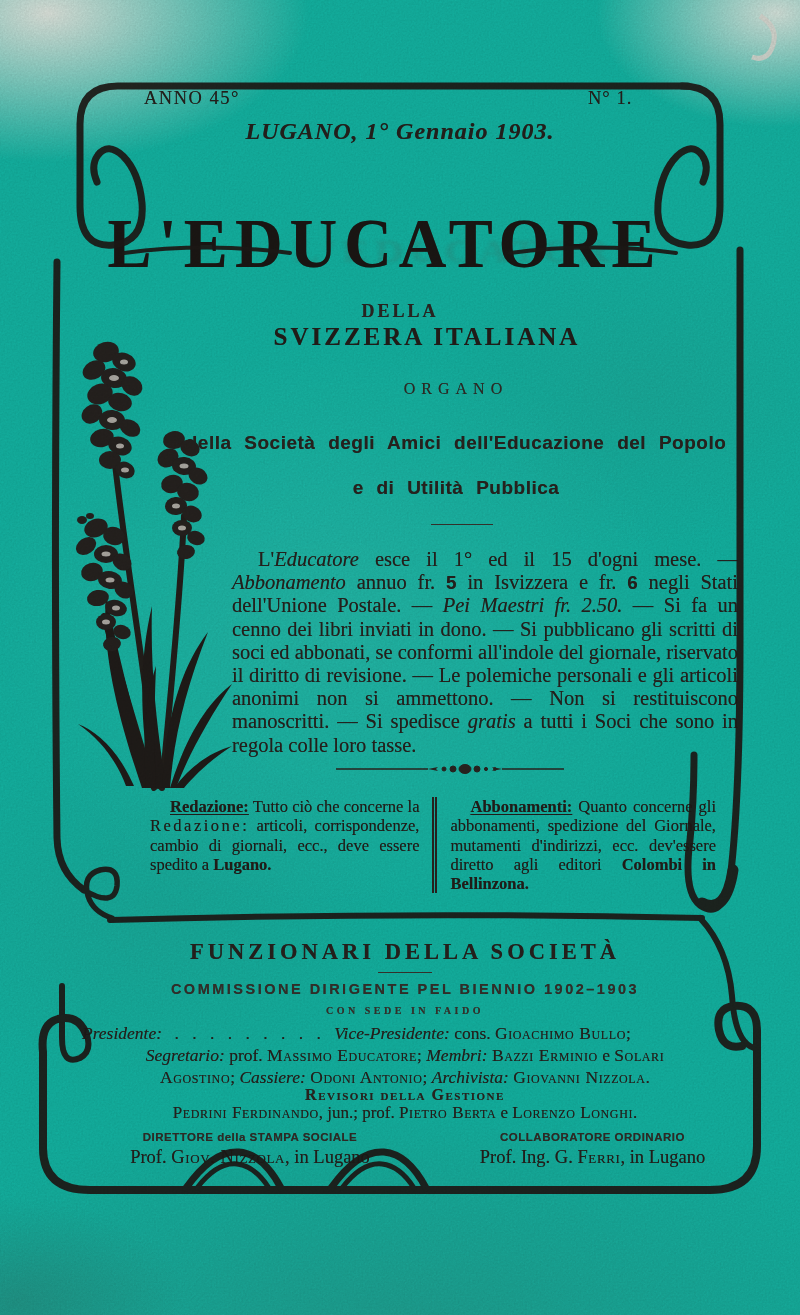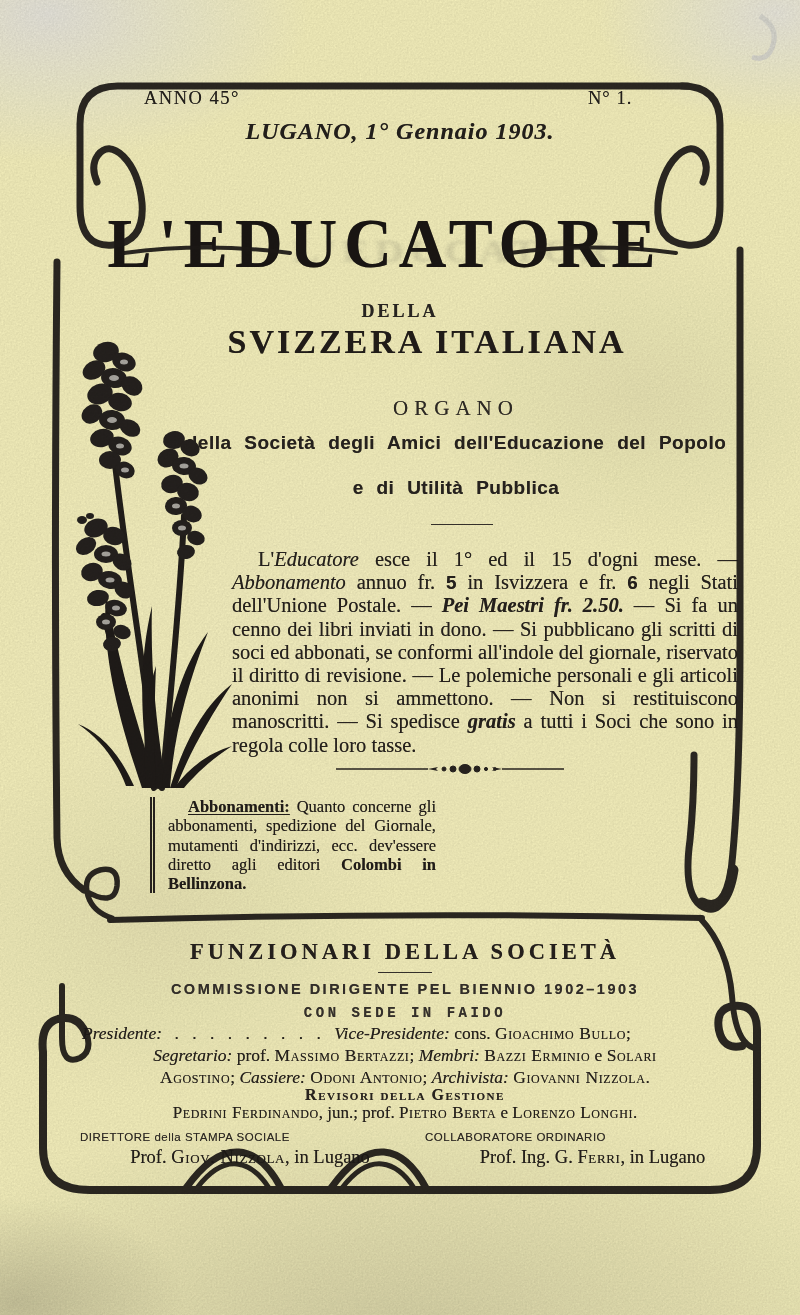--- a/index.html
+++ b/index.html
@@ -1,73 +1,73 @@
 <!DOCTYPE html>
 <html><head>
 <meta charset="utf-8">
 <style>
   html,body{margin:0;padding:0;}
   body{width:800px;height:1315px;background:#a8a59f;font-family:"Liberation Serif",serif;}
-  .page{position:relative;width:800px;height:1315px;overflow:hidden;background:#fef9c3;color:#26221e;
+  .page{position:relative;width:800px;height:1315px;overflow:hidden;background:#14b8a6;color:#26221e;
     text-shadow:0 0 0.6px rgba(38,32,26,0.55);}
   .shade{position:absolute;inset:0;pointer-events:none;background:
     radial-gradient(420px 240px at 6% 1%, rgba(238,236,229,0.95), rgba(238,236,229,0) 62%),
     radial-gradient(300px 190px at 97% 1%, rgba(240,238,231,0.9), rgba(240,238,231,0) 60%),
     radial-gradient(260px 160px at 2% 99%, rgba(70,66,60,0.22), rgba(70,66,60,0) 65%),
     radial-gradient(700px 300px at 50% 101%, rgba(82,78,71,0.18), rgba(82,78,71,0) 75%),
     radial-gradient(520px 420px at 42% 48%, rgba(255,255,255,0.07), rgba(255,255,255,0) 70%),
     radial-gradient(300px 220px at 80% 30%, rgba(90,85,78,0.08), rgba(90,85,78,0) 70%),
     radial-gradient(340px 260px at 20% 70%, rgba(90,85,78,0.08), rgba(90,85,78,0) 70%);}
   .abs{position:absolute;}
   .ctr{text-align:center;}
   .it{font-style:italic;}
   .b{font-weight:700;}
-  .bi{font-weight:700;font-style:italic;}
+  .bi{font-weight:400;font-style:italic;}
   .sc{font-variant:small-caps;letter-spacing:0.6px;}
   .num{font-weight:700;font-family:"Liberation Sans",sans-serif;font-size:0.92em;}
   .colhdr{font-weight:700;text-decoration:underline;text-underline-offset:2px;}
   .rsp{letter-spacing:2.5px;}
   .dots{word-spacing:7px;letter-spacing:1px;}
 
   .anno{left:144px;top:88px;font-size:18.5px;letter-spacing:1.5px;}
   .numero{left:588px;top:88px;font-size:18.5px;letter-spacing:1px;}
   .dateline{left:100px;top:118px;width:600px;font-size:24px;font-weight:700;font-style:italic;letter-spacing:1px;}
   .ghost{left:150px;top:228px;width:640px;text-align:center;font-size:40px;font-weight:700;letter-spacing:6px;
     color:#56524b;opacity:0.16;filter:blur(2.2px);transform:scaleY(0.8);}
   .title{left:45px;top:206px;width:680px;font-size:66px;font-weight:700;letter-spacing:7px;color:#1c1815;
     transform:scaleY(1.06);}
   .della{left:100px;top:301px;width:600px;font-size:18px;letter-spacing:3px;font-weight:700;color:#2c2824;}
-  .subtitle{left:120px;top:323px;width:614px;font-size:34px;font-weight:700;letter-spacing:3px;color:#241f1b;}
-  .organo{left:196px;top:396px;width:520px;font-size:21px;letter-spacing:6px;color:#322d28;}
+  .subtitle{left:120px;top:323px;width:614px;font-size:25px;font-weight:700;letter-spacing:3px;color:#241f1b;}
+  .organo{left:196px;top:380px;width:520px;font-size:16px;letter-spacing:6px;color:#322d28;}
   .orgline{left:178px;width:556px;font-family:"Liberation Sans",sans-serif;font-weight:700;font-size:19px;
     letter-spacing:0.5px;word-spacing:7px;color:#2a2521;}
   .orgline1{top:432px;}
   .orgline2{top:477px;}
   .minirule{left:431px;top:524px;width:62px;height:0;border-top:1.5px solid #3a352f;}
   .notice{left:232px;top:548px;width:506px;font-size:20.5px;line-height:23.2px;text-align:justify;
     text-indent:26px;color:#28231f;}
   .cols{left:150px;top:797px;width:566px;display:flex;}
   .col{font-size:16.5px;line-height:19.3px;text-align:justify;text-indent:20px;color:#241f1b;}
   .col-left{width:272px;padding-right:13px;}
   .col-right{width:268px;border-left:5px double #2a2521;padding-left:13px;}
   .funz-head{left:55px;top:939px;width:700px;font-size:22.5px;font-weight:700;letter-spacing:4px;color:#28231f;}
   .funz-rule{left:378px;top:972px;width:54px;height:0;border-top:1.8px solid #3a352f;}
   .commissione{left:55px;top:981px;width:700px;font-family:"Liberation Sans",sans-serif;font-weight:700;
     font-size:14.5px;letter-spacing:2.5px;color:#37322d;}
-  .sede{left:55px;top:1005px;width:700px;font-family:Liberation Mono, monospace;font-weight:700;
-    font-size:14px;letter-spacing:3.5px;color:#3a352f;}
+  .sede{left:55px;top:1005px;width:700px;font-family:Liberation Serif, serif;font-weight:700;
+    font-size:10px;letter-spacing:3.5px;color:#3a352f;}
   .offline{left:82px;width:646px;font-size:17.5px;line-height:22.5px;color:#28231f;}
   .off1{top:1022px;text-align:left;}
   .off2{top:1044px;text-align:center;}
   .off3{top:1066px;text-align:center;}
   .rev-head{left:55px;top:1086px;width:700px;font-size:16px;font-weight:700;font-variant:small-caps;
     letter-spacing:1.5px;color:#2c2722;}
   .rev-line{left:55px;top:1103px;width:700px;font-size:17px;color:#28231f;}
-  .foot-label{font-family:"Liberation Sans",sans-serif;font-weight:400;font-size:11.5px;letter-spacing:0.5px;
-    color:#332e29;text-align:left;}
+  .foot-label{font-family:"Liberation Sans",sans-serif;font-weight:700;font-size:11.5px;letter-spacing:0.5px;
+    color:#332e29;text-align:center;}
   .foot-name{font-size:18.5px;text-align:center;color:#26211d;margin-top:4px;}
   .foot-left{left:80px;top:1131px;width:340px;}
   .foot-right{left:425px;top:1131px;width:335px;}
   svg{display:block;}
   .overlay{position:absolute;inset:0;pointer-events:none;}
 </style>
 </head>
 <body>
 
 <div class="page">
@@ -99,35 +99,38 @@
       <ellipse cx="135" cy="11" rx="6" ry="4.5"></ellipse>
       <circle cx="147" cy="11" r="3"></circle>
         <circle cx="156" cy="11" r="1.6"></circle>
       <path d="M 172 11 l -10 -2 l 2 2 l -2 2 z" stroke="none"></path>
       <path d="M 172 11 H 234" stroke-width="1.6" fill="none"></path>
       <circle cx="165" cy="11" r="1.3"></circle>
     </g>
   </svg>
 
   <div class="abs cols">
+    <div class="col col-left">
+      <span class="colhdr">Redazione:</span><span> Tutto ciò che concerne la </span><span class="rsp">Redazione:</span><span> articoli, corrispondenze, cambio di giornali, ecc., deve essere spedito a </span><span class="b">Lugano.</span>
+    </div>
     <div class="col col-right">
       <span class="colhdr">Abbonamenti:</span><span> Quanto concerne gli abbonamenti, spedizione del Giornale, mutamenti d'indirizzi, ecc. dev'essere diretto agli editori </span><span class="b">Colombi in Bellinzona.</span>
     </div>
   </div>
 
   <div class="abs funz-head ctr">FUNZIONARI DELLA SOCIETÀ</div>
   <div class="abs funz-rule"></div>
   <div class="abs commissione ctr">COMMISSIONE DIRIGENTE PEL BIENNIO 1902–1903</div>
   <div class="abs sede ctr">CON SEDE IN FAIDO</div>
 
   <div class="abs offline off1">
     <span class="it">Presidente:</span><span class="dots"> . . . . . . . . . </span><span class="it">Vice-Presidente:</span><span> cons. </span><span class="sc">Gioachimo Bullo</span><span>;</span>
   </div>
   <div class="abs offline off2">
-    <span class="it">Segretario:</span><span> prof. </span><span class="sc">Massimo Bertazzi</span><span>; </span><span class="it">Membri:</span><span> </span><span class="sc">Bazzi Erminio</span><span> e </span><span class="sc">Solari</span>
+    <span class="it">Segretario:</span><span> prof. </span><span class="sc">Massimo Educatore</span><span>; </span><span class="it">Membri:</span><span> </span><span class="sc">Bazzi Erminio</span><span> e </span><span class="sc">Solari</span>
   </div>
   <div class="abs rev-head ctr">Revisori della Gestione</div>
 
   <div class="abs offline off3">
     <span class="sc">Agostino</span><span>; </span><span class="it">Cassiere:</span><span> </span><span class="sc">Odoni Antonio</span><span>; </span><span class="it">Archivista:</span><span> </span><span class="sc">Giovanni Nizzola</span><span>.</span>
   </div>
   <div class="abs rev-line ctr">
     <span class="sc">Pedrini Ferdinando</span><span>, jun.; prof. </span><span class="sc">Pietro Berta</span><span> e </span><span class="sc">Lorenzo Longhi</span><span>.</span>
   </div>
 

